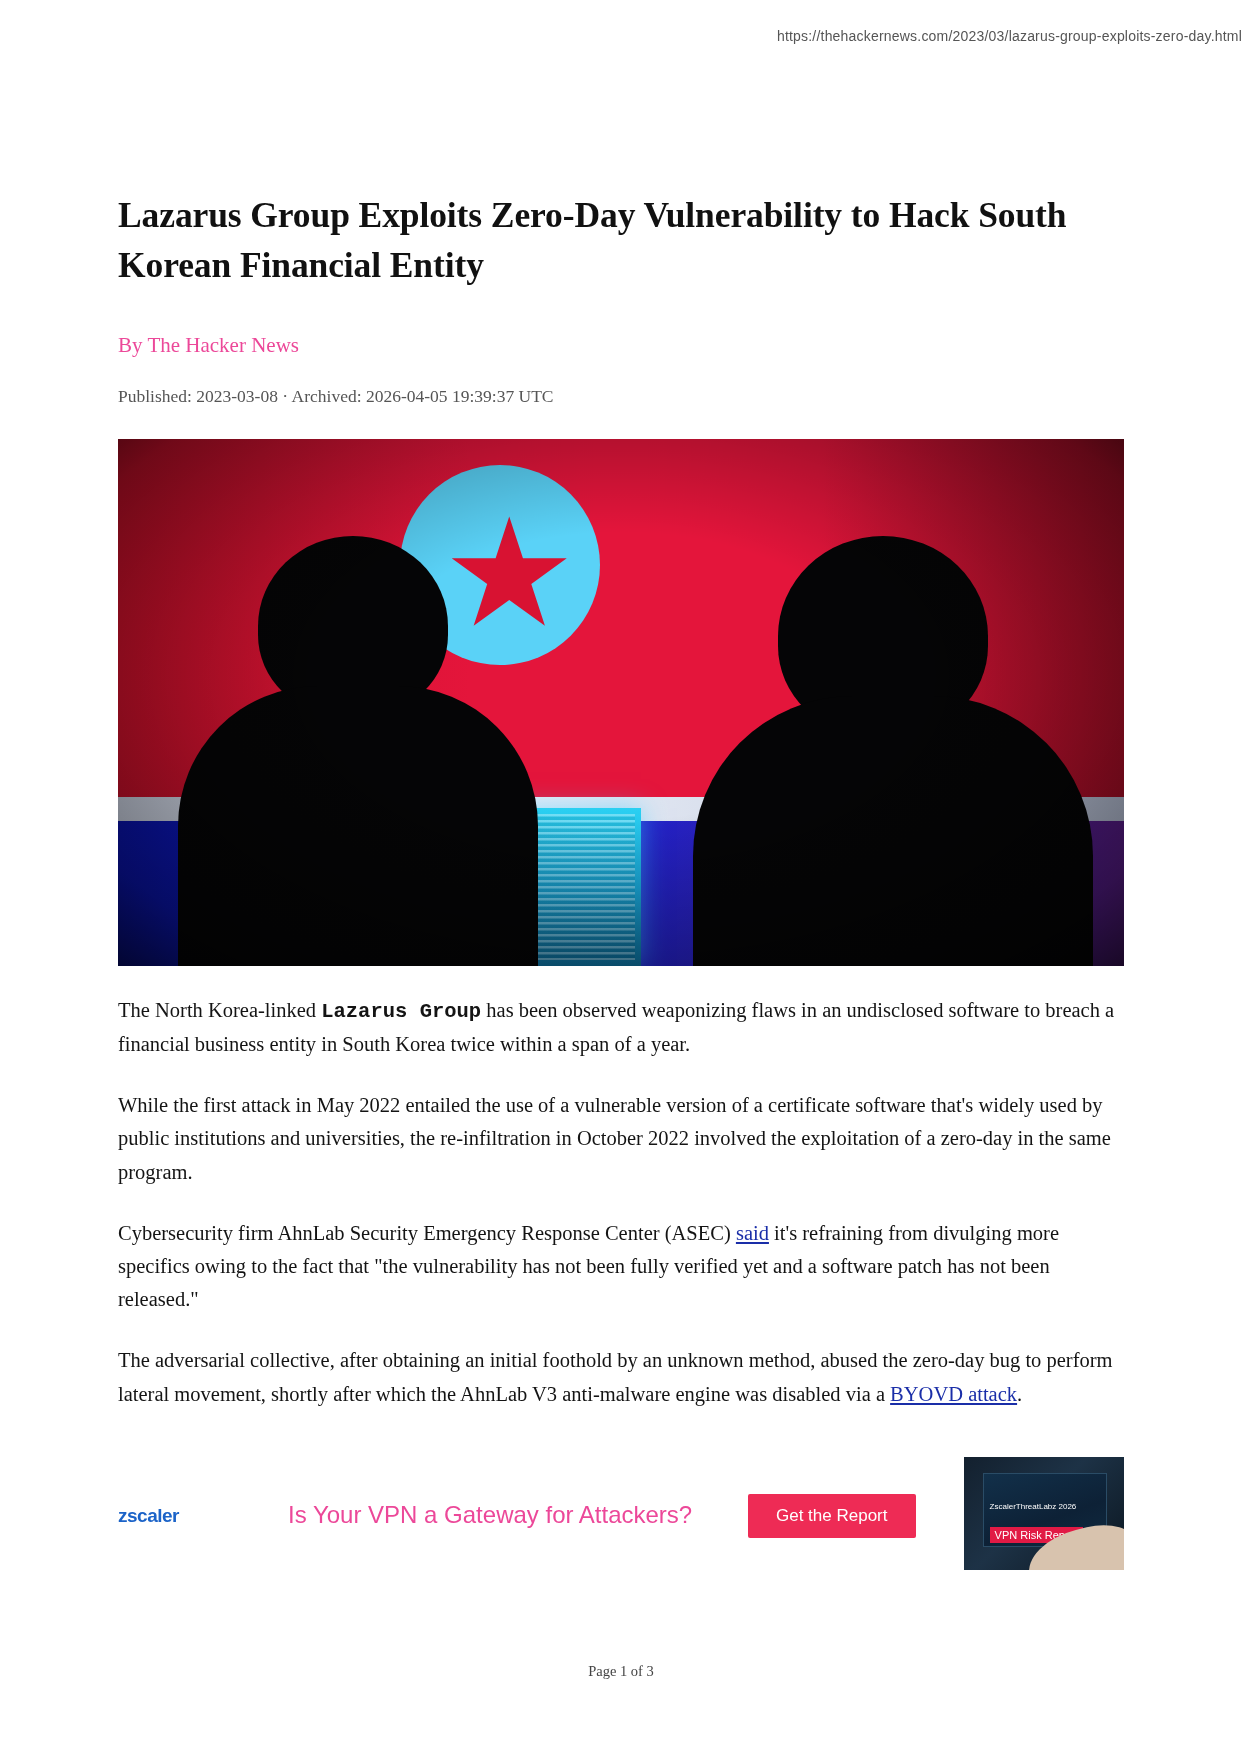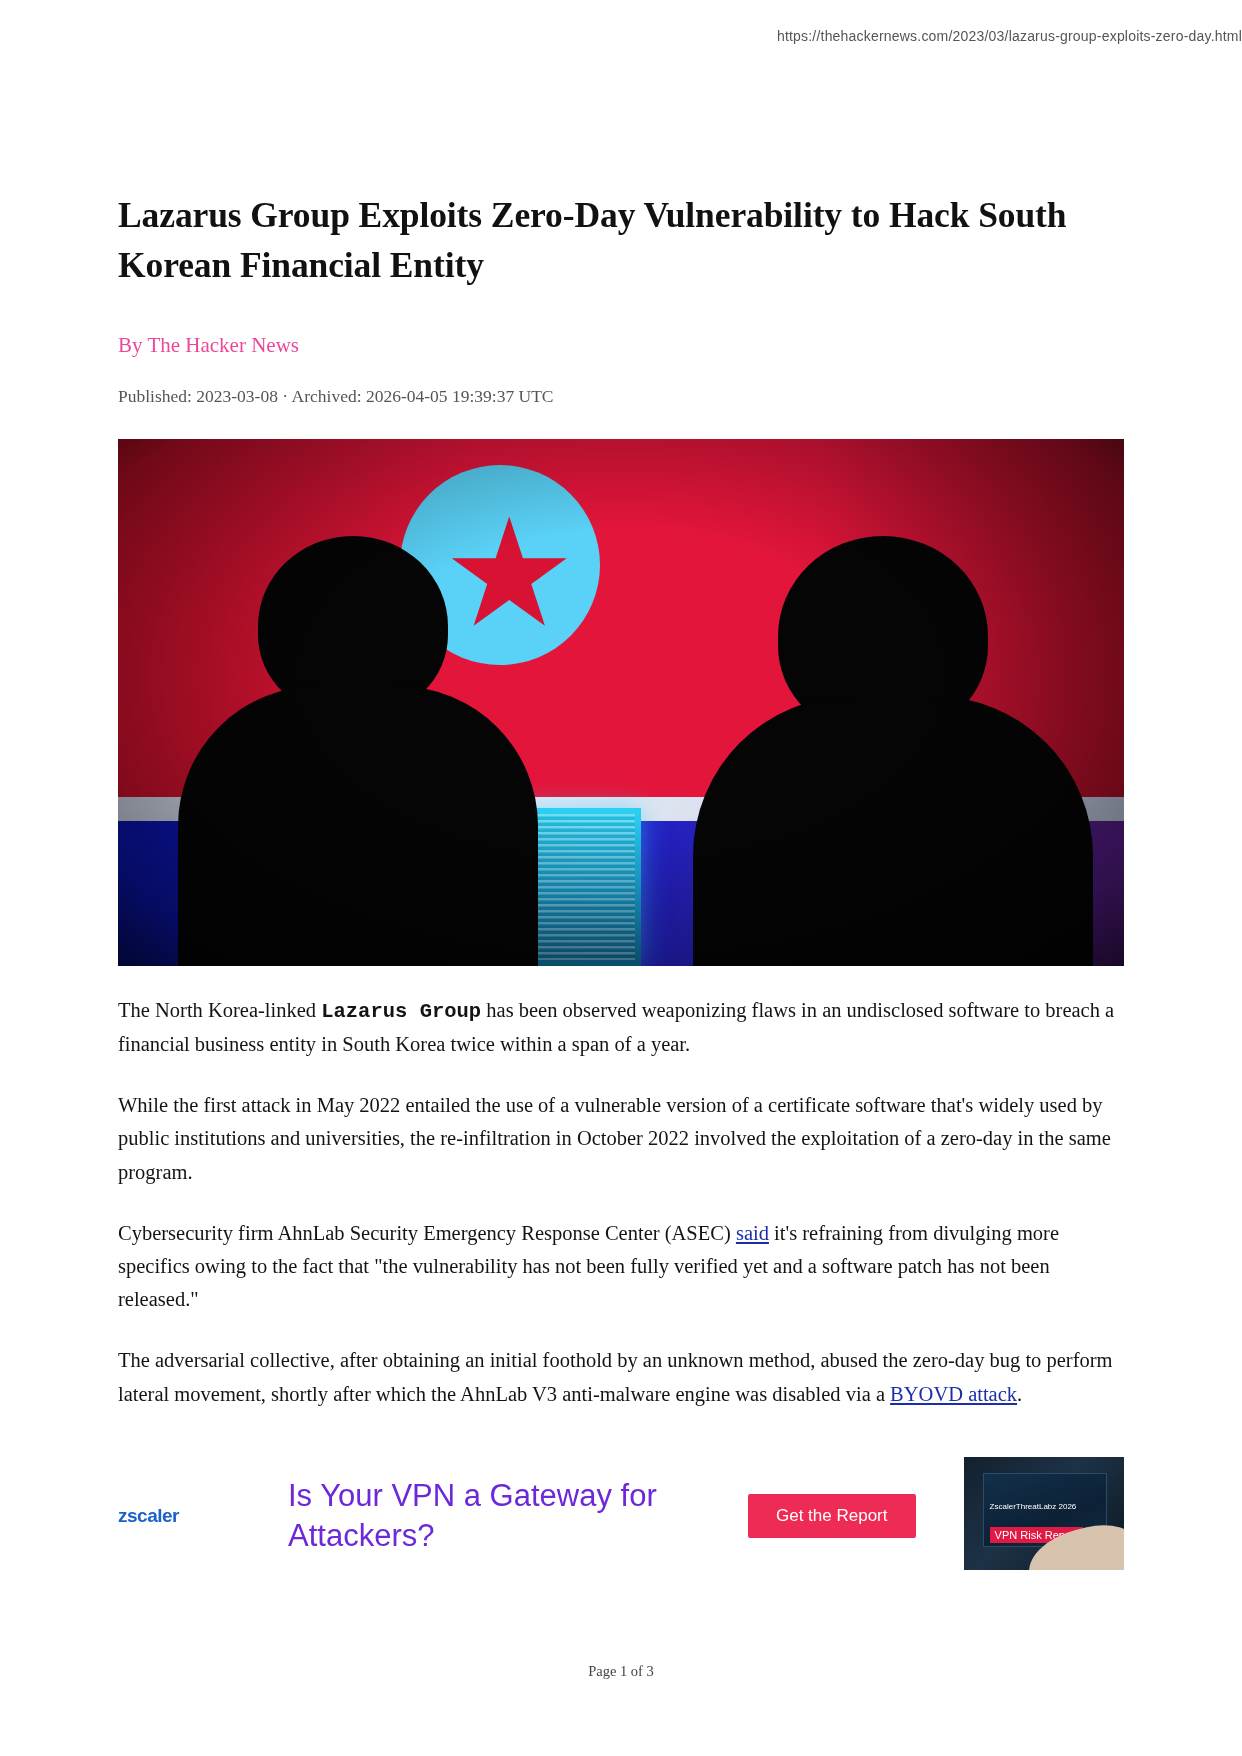--- a/index.html
+++ b/index.html
@@ -159,23 +159,23 @@
     text-align: left;
     font-family: "Liberation Sans", sans-serif;
     font-size: 19px;
     font-weight: bold;
     color: #1b63c8;
     letter-spacing: -0.5px;
   }
   .ad-headline {
     flex: 0 0 420px;
     font-family: "Liberation Sans", sans-serif;
-    font-size: 31px;
+    font-size: 24px;
     line-height: 1.28;
-    color: #6d28d9;
+    color: #ec4899;
     font-weight: normal;
   }
   .ad-cta {
     margin-left: 40px;
     background: #ee2b55;
     color: #ffffff;
     font-family: "Liberation Sans", sans-serif;
     font-size: 17px;
     padding: 12px 28px;
     border-radius: 2px;

